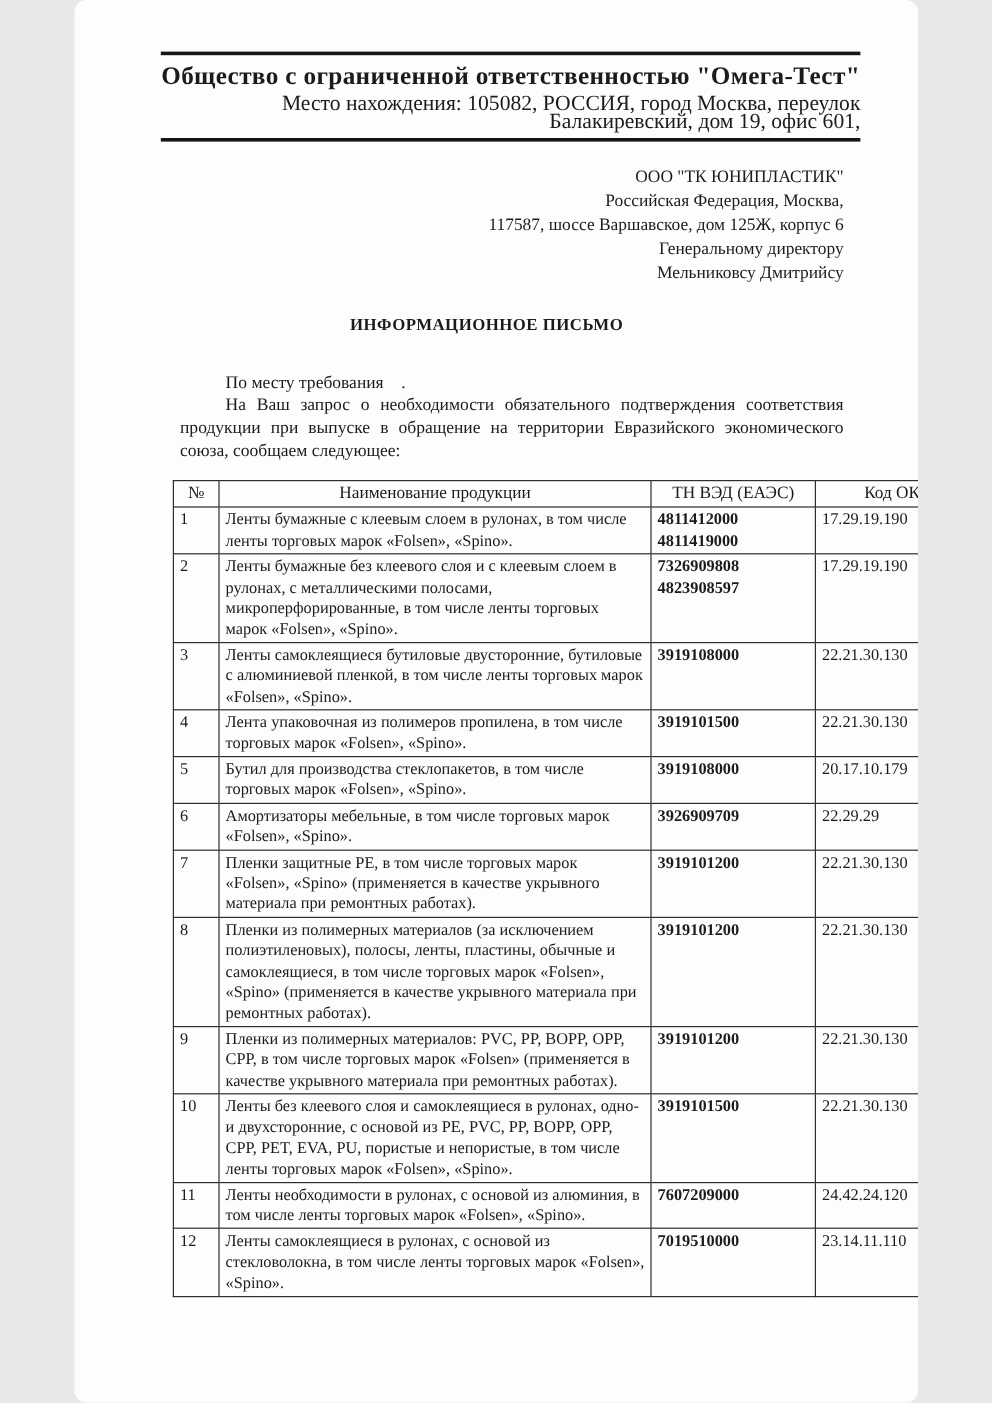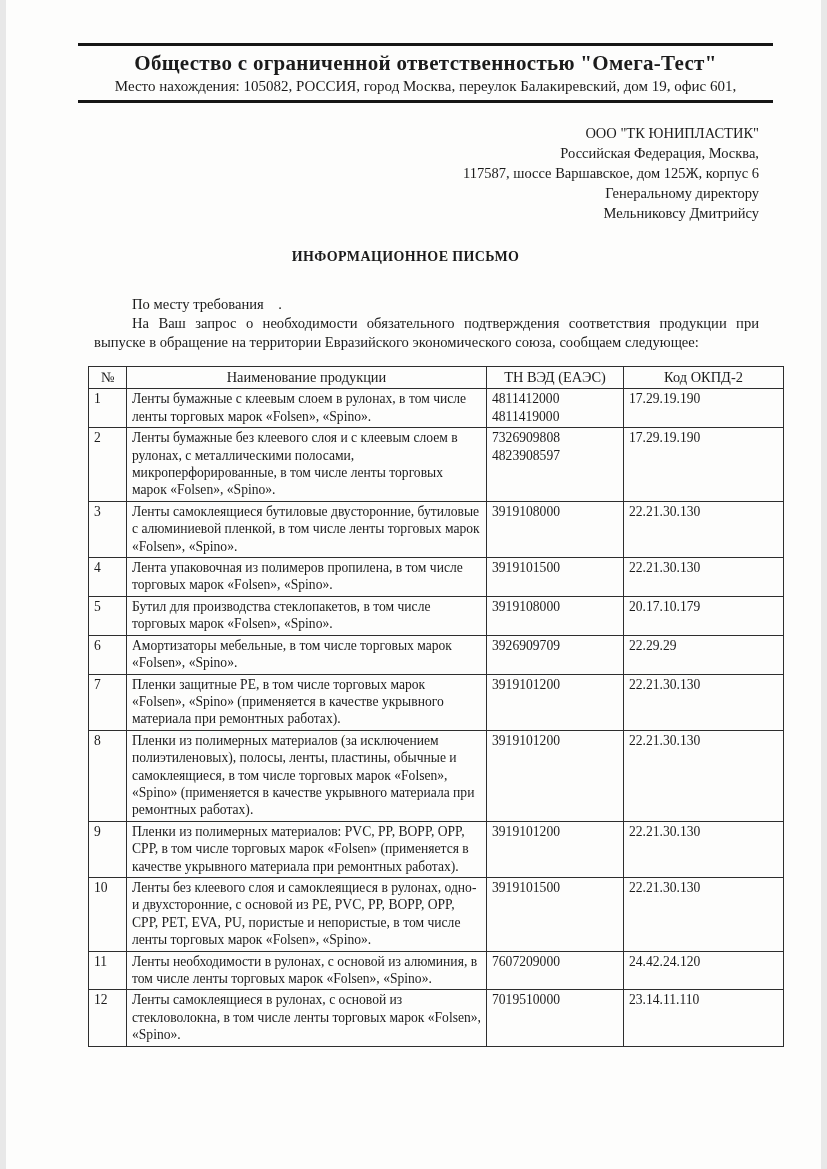--- a/index.html
+++ b/index.html
@@ -1,43 +1,45 @@
 <!DOCTYPE html>
 <html><head>
 <meta charset="utf-8">
 <style>
   html,body { margin:0; padding:0; background:#e8e8e8; }
   .page {
     position:relative;
-    width:815px; height:1169px;
+    width:703px; height:1169px;
     margin:0 auto;
     background:#fdfdfc;
     font-family:"Liberation Serif", serif;
     color:#1b1b1b;
     overflow:hidden;
     box-sizing:border-box;
+    border-radius:10px;
   }
 
   
   .letterhead {
     margin:43px 48px 0 72px;
     border-top:3px solid #161616;
     border-bottom:3px solid #161616;
     padding:3px 0 6px 0;
     text-align:center;
   }
   .company-name {
     font-size:21px;
     font-weight:bold;
     letter-spacing:0.3px;
     margin:2px 0 3px 0;
   }
   .letterhead-line {
-    font-size:15px;
+    font-size:18px;
     line-height:15px;
+    text-align:right;
   }
 
   
   .out-ref {
     margin:32px 0 0 88px;
     font-size:14.5px;
   }
   .recipient {
     margin:20px 62px 0 0;
     text-align:right;
@@ -83,21 +85,21 @@
   table.products th {
     font-weight:normal;
     text-align:center;
     font-size:14.4px;
     padding:2px 4px;
   }
   col.c-num   { width:38px; }
   col.c-name  { width:360px; }
   col.c-tnved { width:137px; }
   col.c-okpd  { width:160px; }
-  td.cell-tnved { white-space:pre-line; }
+  td.cell-tnved { white-space:pre-line;font-weight:bold; }
 </style>
 </head>
 <body>
 
 <div class="page">
 
   <div class="letterhead">
     <div class="company-name">Общество с ограниченной ответственностью "Омега-Тест"</div>
     <div class="letterhead-line">Место нахождения: 105082, РОССИЯ, город Москва, переулок Балакиревский, дом 19, офис 601,</div>
   </div>

